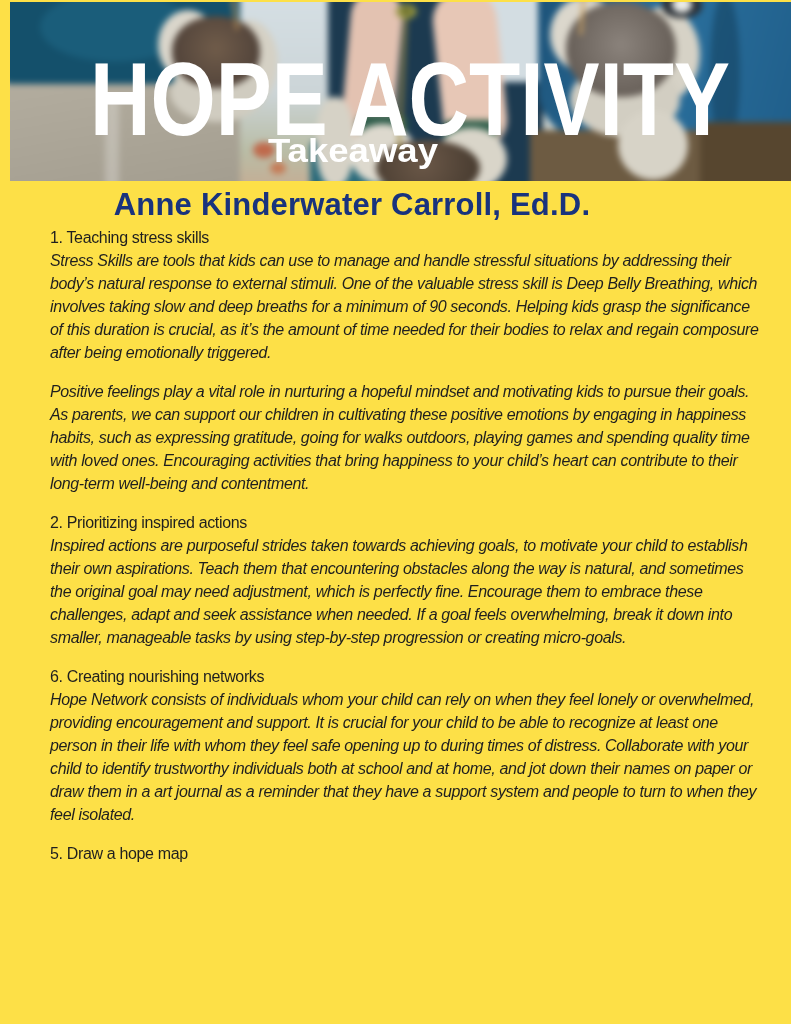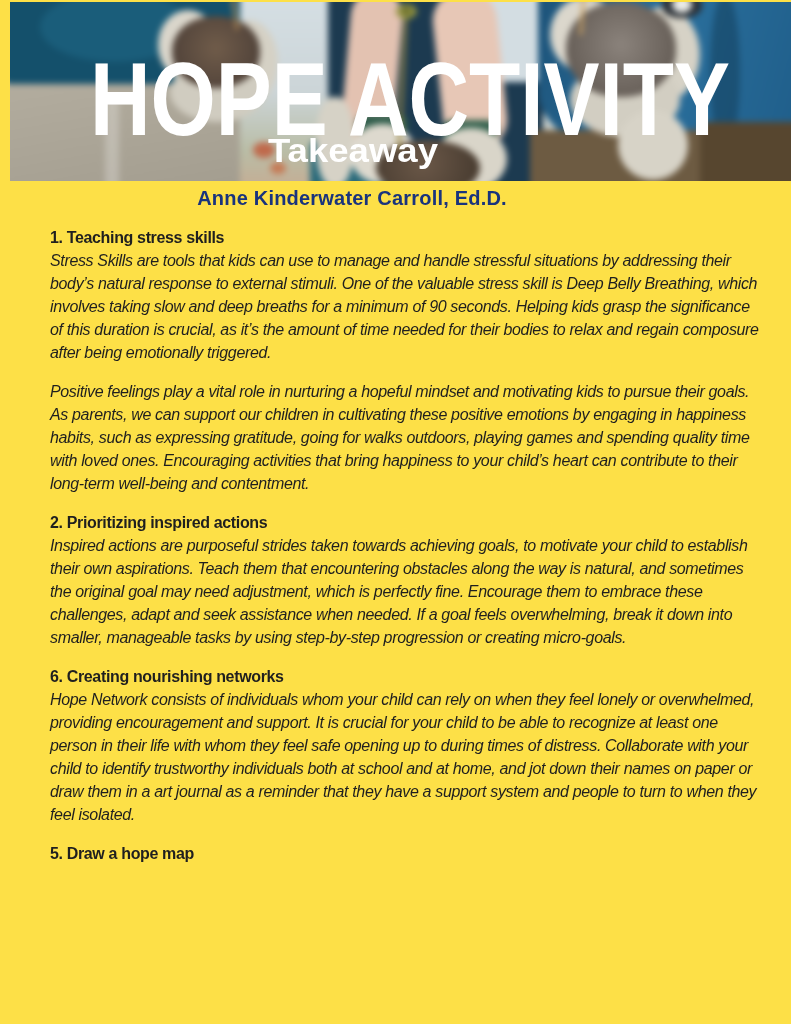--- a/index.html
+++ b/index.html
@@ -48,27 +48,27 @@
   .ph-stick-r{left:571px;top:-12px;width:3px;height:45px;background:#caa265;transform:rotate(5deg);}
   .ph-stem{left:395px;top:3px;width:3px;height:145px;background:#9d8a43;transform:rotate(3deg);transform-origin:top center;}
   .ph-pod{left:386px;top:2px;width:21px;height:15px;background:#8e9040;border-radius:50%;}
   .ph-pod-dot{left:393px;top:6px;width:7px;height:6px;background:#5d6026;border-radius:50%;}
 
   .header-svg{position:absolute;left:0;top:0;width:781px;height:179px;}
   .header-svg text{font-family:"Liberation Sans",sans-serif;font-weight:bold;fill:#ffffff;}
 
   
   .author{position:absolute;top:187px;left:0;width:704px;text-align:center;
-          font-size:20px;font-weight:bold;color:#19337d;letter-spacing:0.2px;}
+          font-size:31px;font-weight:bold;color:#19337d;letter-spacing:0.2px;}
 
   
   .content{position:absolute;top:226px;left:50px;width:716px;
            font-size:16px;line-height:23px;letter-spacing:-0.35px;color:#1f1f1f;}
   .section{margin:0 0 16px 0;}
-  .section-heading{font-weight:bold;margin:0;}
+  .section-heading{font-weight:normal;margin:0;}
   .section-body{margin:0;font-style:italic;}
 </style>
 </head>
 <body>
 
 <div class="page">
 
   <div class="photo">
     <div class="photo-blur">
       <div class="sh ph-base"></div>

